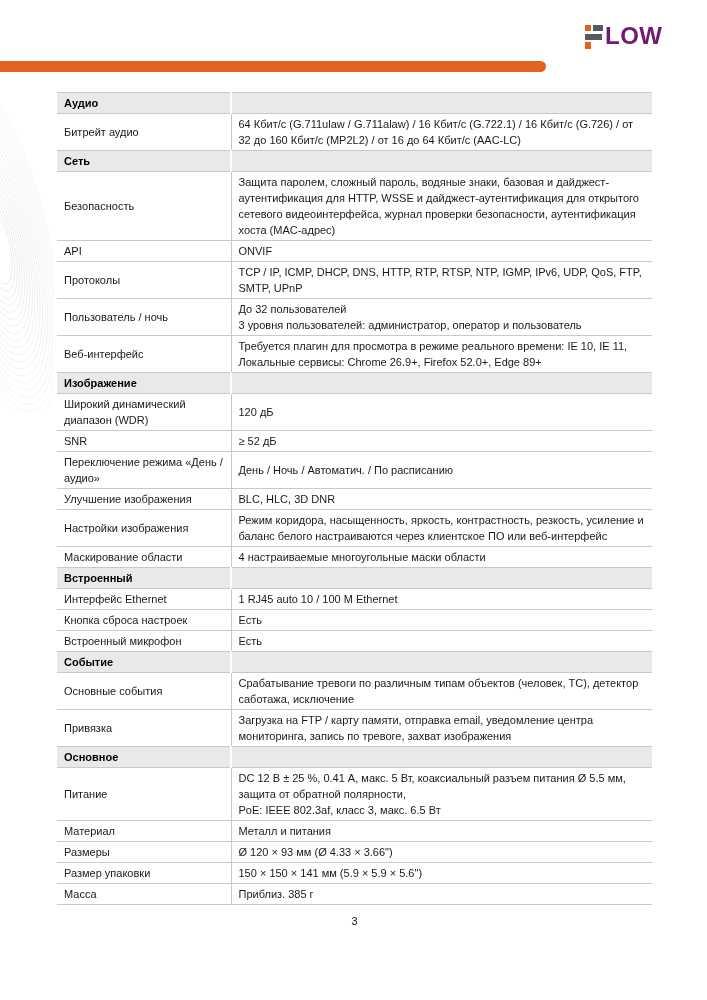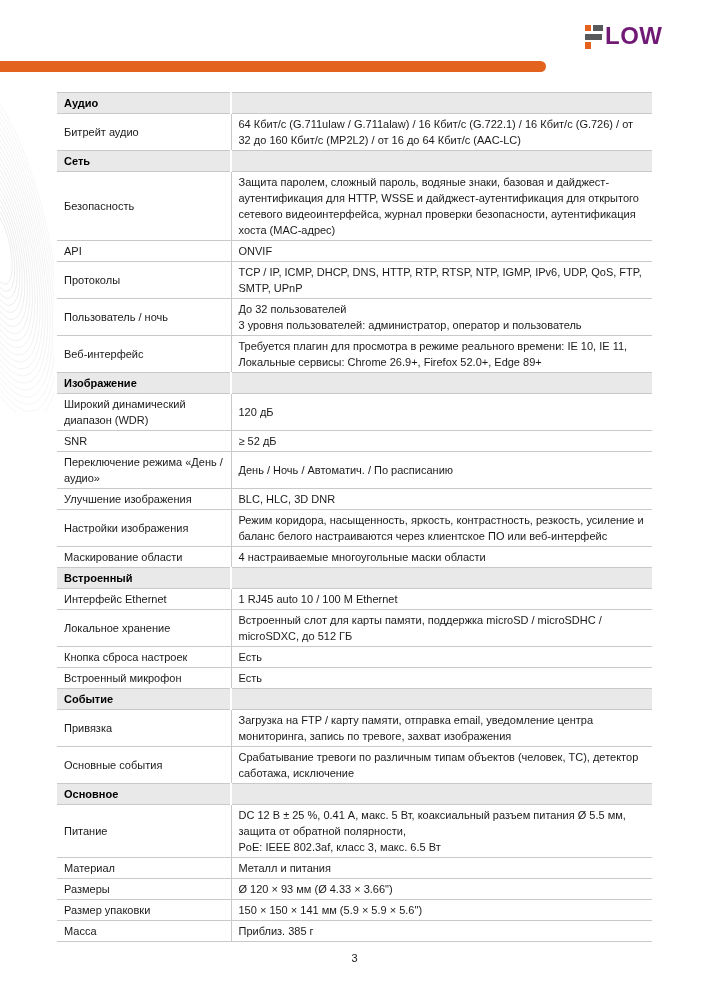--- a/index.html
+++ b/index.html
@@ -157,42 +157,38 @@
       </tr>
       <tr class="section-row">
         <td class="sec-title label">Встроенный</td>
         <td class="sec-fill"></td>
       </tr>
       <tr>
         <td class="label">Интерфейс Ethernet</td>
         <td class="value">1 RJ45 auto 10 / 100 M Ethernet</td>
       </tr>
       <tr>
-        <td class="label">Локальное хранение</td>
-        <td class="value">Встроенный слот для карты памяти, поддержка microSD / microSDHC / microSDXC, до 512 ГБ</td>
-      </tr>
-      <tr>
         <td class="label">Кнопка сброса настроек</td>
         <td class="value">Есть</td>
       </tr>
       <tr>
         <td class="label">Встроенный микрофон</td>
         <td class="value">Есть</td>
       </tr>
       <tr class="section-row">
         <td class="sec-title label">Событие</td>
         <td class="sec-fill"></td>
       </tr>
       <tr>
+        <td class="label">Основные события</td>
+        <td class="value">Срабатывание тревоги по различным типам объектов (человек, ТС), детектор саботажа, исключение</td>
+      </tr>
+      <tr>
         <td class="label">Привязка</td>
         <td class="value">Загрузка на FTP / карту памяти, отправка email, уведомление центра мониторинга, запись по тревоге, захват изображения</td>
-      </tr>
-      <tr>
-        <td class="label">Основные события</td>
-        <td class="value">Срабатывание тревоги по различным типам объектов (человек, ТС), детектор саботажа, исключение</td>
       </tr>
       <tr class="section-row">
         <td class="sec-title label">Основное</td>
         <td class="sec-fill"></td>
       </tr>
       <tr>
         <td class="label">Питание</td>
         <td class="value">DC 12 В ± 25 %, 0.41 А, макс. 5 Вт, коаксиальный разъем питания Ø 5.5 мм, защита от обратной полярности,
 PoE: IEEE 802.3af, класс 3, макс. 6.5 Вт</td>
       </tr>

